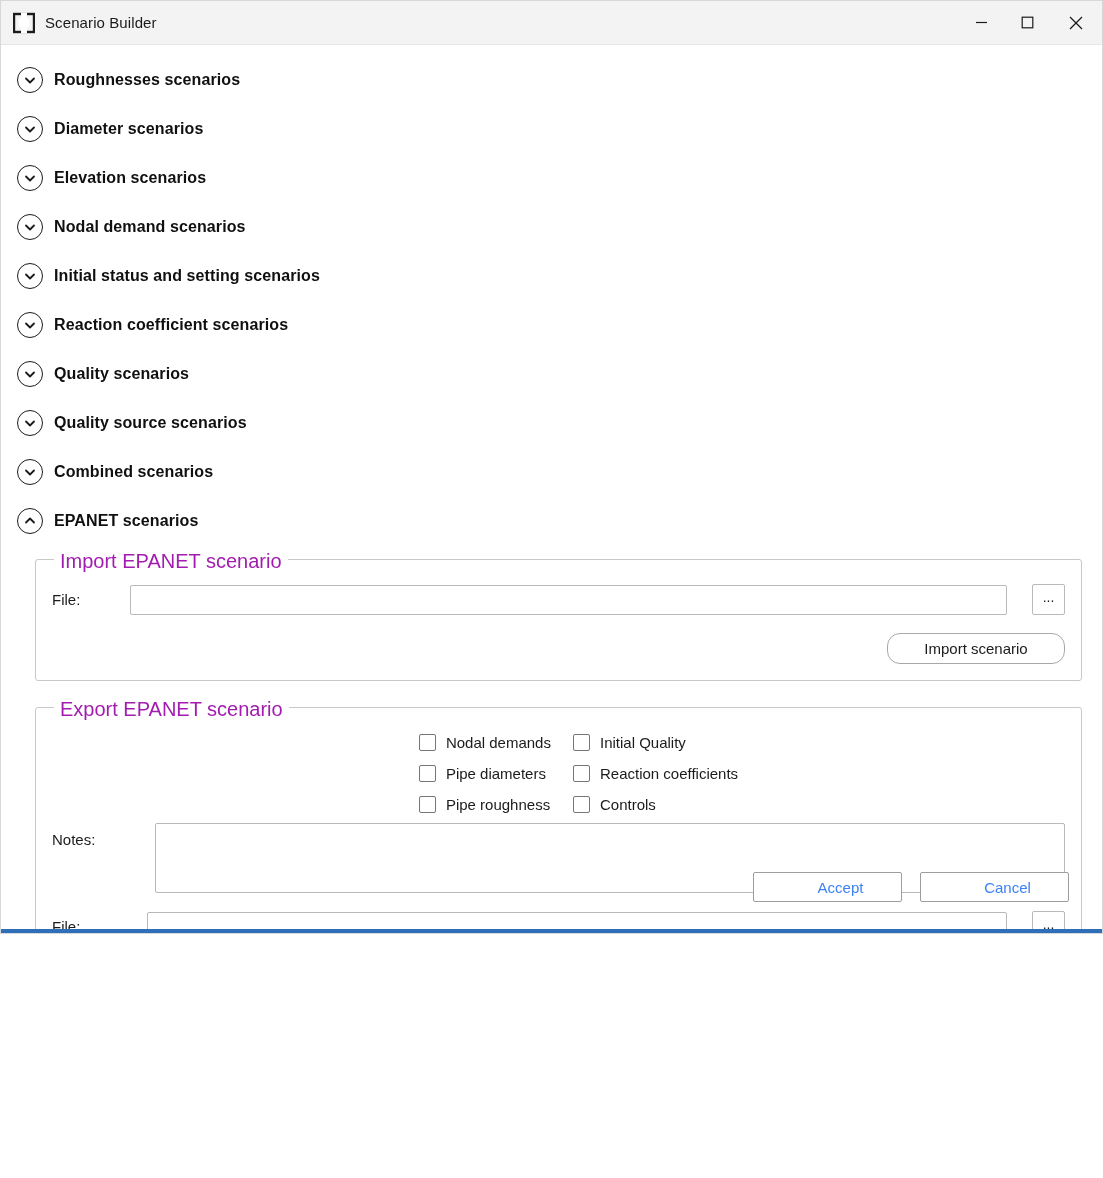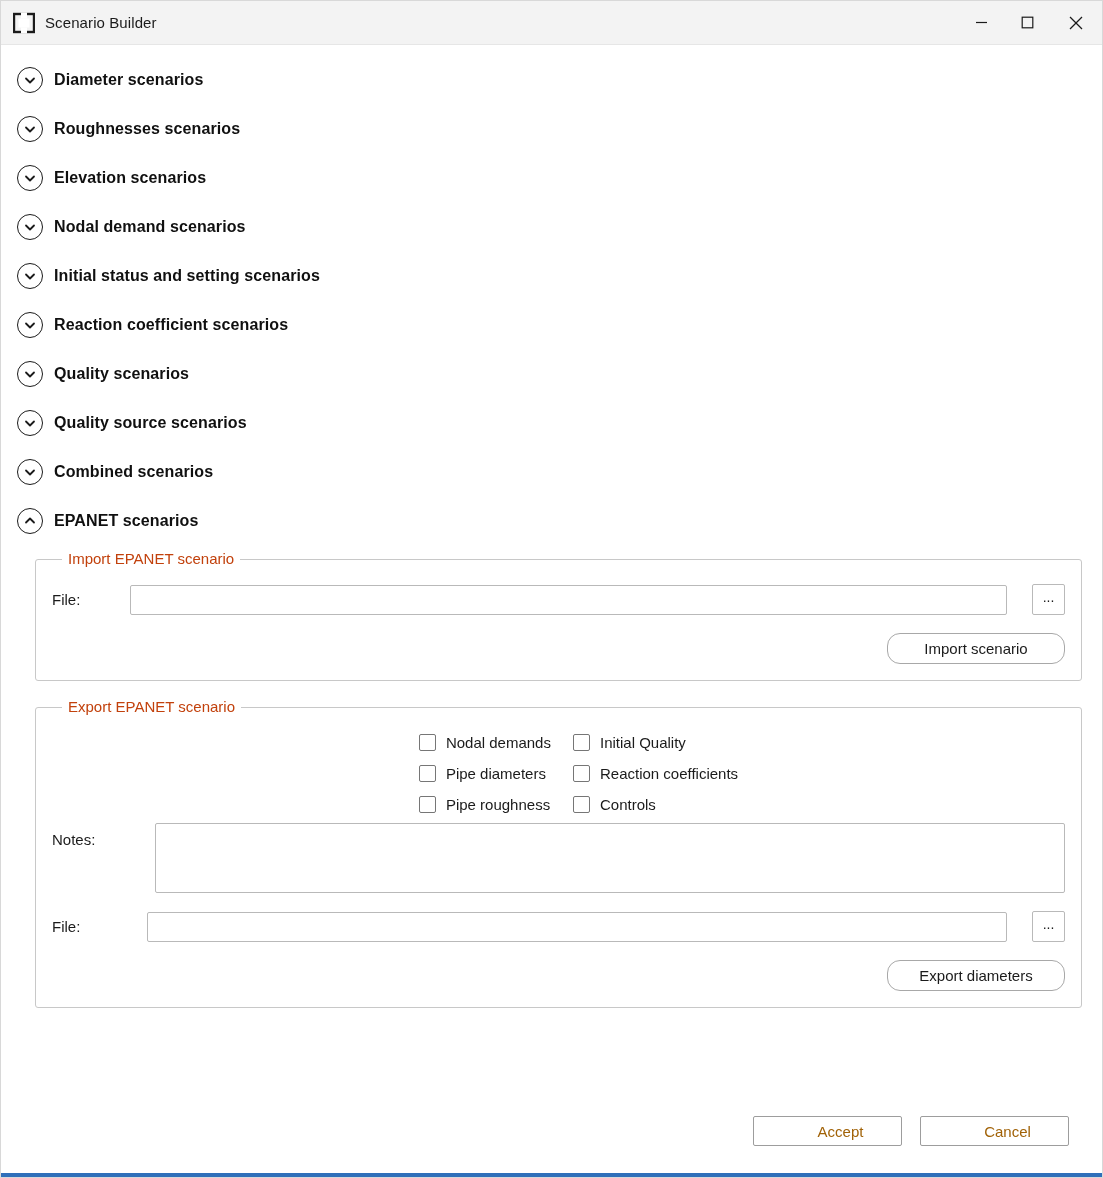--- a/index.html
+++ b/index.html
@@ -12,21 +12,21 @@
     width: 1103px;
     height: 1178px;
     font-family: "Liberation Sans", sans-serif;
     font-size: 15px;
     color: #1a1a1a;
     overflow: hidden;
     position: relative;
   }
   .window {
     width: 1103px;
-    height: 1178px;
+    height: 934px;
     background: #ffffff;
     border: 1px solid #d8d8d8;
     display: flex;
     flex-direction: column;
     position: relative;
   }
 
   
   .titlebar {
     height: 44px;
@@ -104,25 +104,25 @@
   .groupbox {
     border: 1px solid #c8c8c8;
     border-radius: 3px;
     position: relative;
     margin: 14px 4px 0 18px;
     padding: 18px 16px 16px 16px;
   }
   .groupbox > .legend {
     position: absolute;
     top: -10px;
-    left: 26px;
+    left: 18px;
     background: #ffffff;
     padding: 0 6px;
-    font-size: 15px;
-    color: #c2410c;
+    font-size: 20px;
+    color: #a21caf;
   }
 
   .field-row {
     display: flex;
     align-items: center;
     margin-top: 6px;
     gap: 16px;
   }
   .field-label {
     font-size: 15px;
@@ -238,21 +238,21 @@
     padding: 0 33px 20px 0;
     gap: 18px;
   }
   .footer-btn {
     width: 149px;
     height: 30px;
     border: 1px solid #9d9d9d;
     background: #ffffff;
     font-family: "Liberation Sans", sans-serif;
     font-size: 15px;
-    color: #a16207;
+    color: #3b82f6;
     border-radius: 2px;
     padding-left: 32px;
   }
   .accent-bar {
     position: absolute;
     left: 0;
     bottom: 0;
     height: 4px;
     width: 100%;
     background: #2f6fba;
@@ -294,30 +294,30 @@
   </div>
 
   <div class="content">
 
     <div class="accordion-row">
       <span class="chev">
         <svg width="14" height="14" viewBox="0 0 14 14">
             <polyline points="3,5.5 7,9.5 11,5.5" fill="none" stroke="#1b1b1b" stroke-width="1.8" stroke-linecap="round" stroke-linejoin="round"></polyline>
           </svg>
       </span>
+      <span class="accordion-label">Roughnesses scenarios</span>
+    </div>
+
+    <div class="accordion-row">
+      <span class="chev">
+        <svg width="14" height="14" viewBox="0 0 14 14">
+            <polyline points="3,5.5 7,9.5 11,5.5" fill="none" stroke="#1b1b1b" stroke-width="1.8" stroke-linecap="round" stroke-linejoin="round"></polyline>
+          </svg>
+      </span>
       <span class="accordion-label">Diameter scenarios</span>
-    </div>
-
-    <div class="accordion-row">
-      <span class="chev">
-        <svg width="14" height="14" viewBox="0 0 14 14">
-            <polyline points="3,5.5 7,9.5 11,5.5" fill="none" stroke="#1b1b1b" stroke-width="1.8" stroke-linecap="round" stroke-linejoin="round"></polyline>
-          </svg>
-      </span>
-      <span class="accordion-label">Roughnesses scenarios</span>
     </div>
 
     <div class="accordion-row">
       <span class="chev">
         <svg width="14" height="14" viewBox="0 0 14 14">
             <polyline points="3,5.5 7,9.5 11,5.5" fill="none" stroke="#1b1b1b" stroke-width="1.8" stroke-linecap="round" stroke-linejoin="round"></polyline>
           </svg>
       </span>
       <span class="accordion-label">Elevation scenarios</span>
     </div>

